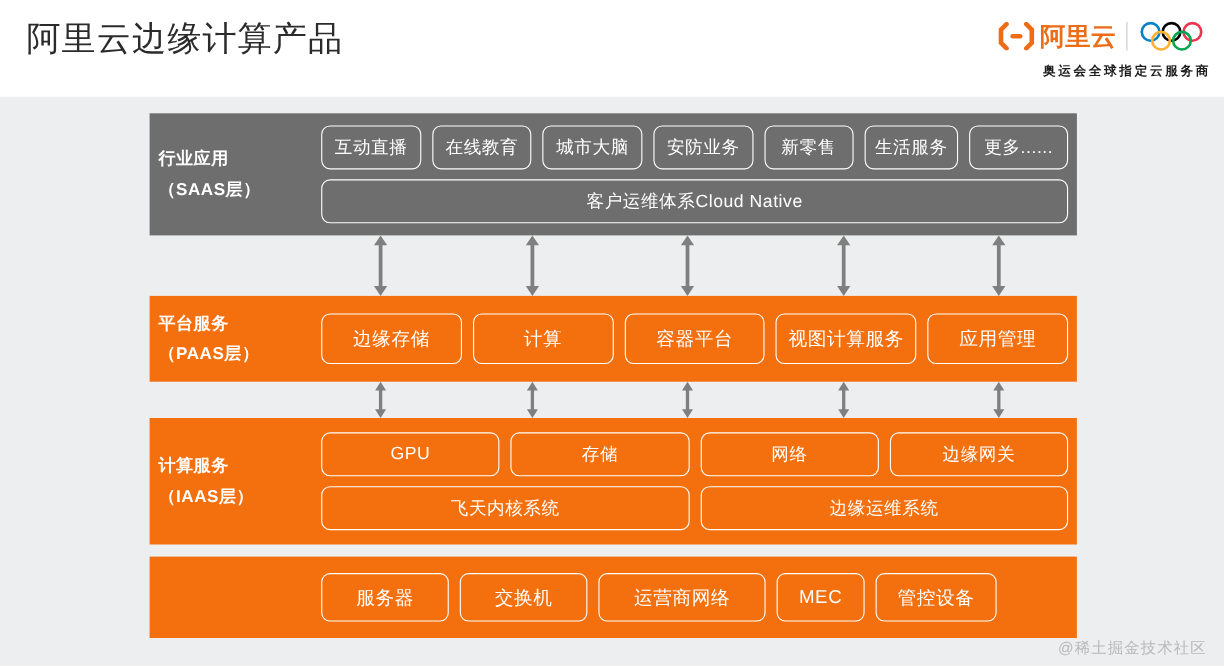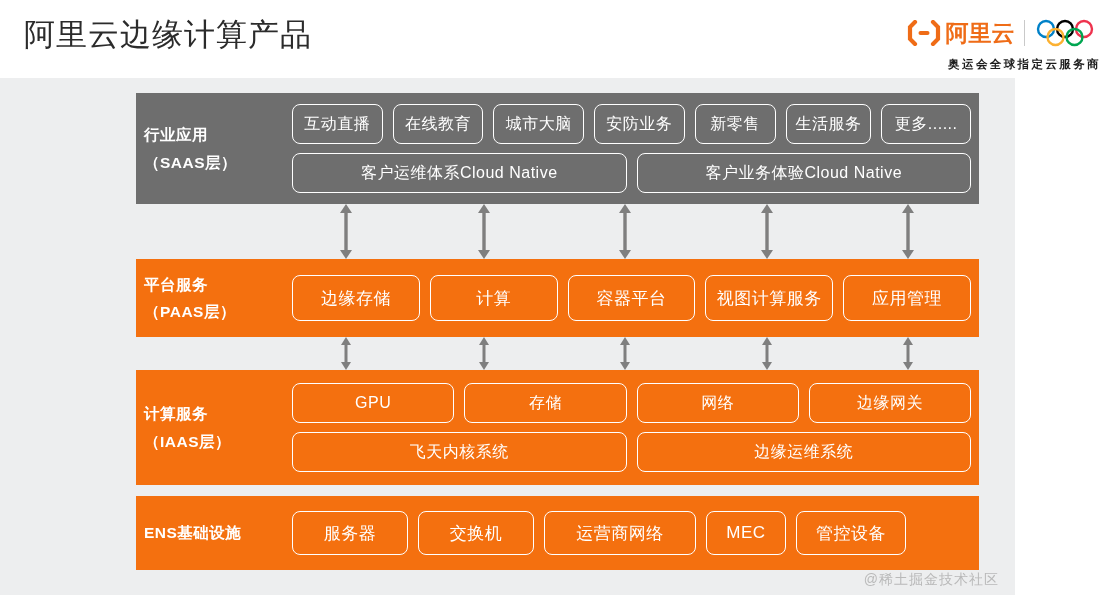--- a/index.html
+++ b/index.html
@@ -75,22 +75,22 @@
     font-size: 11.5px;
     color: #1d1d1d;
     font-weight: 600;
     letter-spacing: 2.4px;
     white-space: nowrap;
   }
 
   
   .canvas {
     position: absolute;
-    left: 0; top: 78px;
-    width: 1015px;
+    left: 0; top: 88px;
+    width: 1113px;
     height: 517px;
     background: #edeeef;
   }
 
   .layer {
     position: absolute;
     left: 136px;
     width: 843px;
     box-sizing: border-box;
   }
@@ -227,21 +227,20 @@
         <div class="chip" style="width:93px">互动直播</div>
         <div class="chip" style="width:93px">在线教育</div>
         <div class="chip" style="width:93px">城市大脑</div>
         <div class="chip" style="width:93px">安防业务</div>
         <div class="chip" style="width:83px">新零售</div>
         <div class="chip" style="width:88px">生活服务</div>
         <div class="chip" style="width:92px">更多......</div>
       </div>
       <div class="chip-row">
         <div class="chip wide">客户运维体系Cloud Native</div>
-        <div class="chip wide">客户业务体验Cloud Native</div>
       </div>
     </div>
   </div>
 
   <div class="arrows arrows-top">
     <div class="arrow" style="left:210px">
       <svg width="14" height="100%" viewBox="0 0 14 55" preserveAspectRatio="none" aria-hidden="true">
         <line x1="7" y1="7" x2="7" y2="48" stroke="#7f7f7f" stroke-width="3.4"></line>
         <polygon points="7,0 13,9 1,9" fill="#7f7f7f"></polygon>
         <polygon points="7,55 13,46 1,46" fill="#7f7f7f"></polygon>
@@ -344,23 +343,20 @@
         <div class="chip wide">边缘网关</div>
       </div>
       <div class="chip-row">
         <div class="chip wide">飞天内核系统</div>
         <div class="chip wide">边缘运维系统</div>
       </div>
     </div>
   </div>
 
   <div class="layer layer-ens">
-    <div class="layer-label">
-      <span>ENS基础设施</span>
-    </div>
     <div class="layer-body">
       <div class="chip-row">
         <div class="chip" style="width:116px">服务器</div>
         <div class="chip" style="width:116px">交换机</div>
         <div class="chip" style="width:152px">运营商网络</div>
         <div class="chip" style="width:80px">MEC</div>
         <div class="chip" style="width:110px">管控设备</div>
       </div>
     </div>
   </div>

